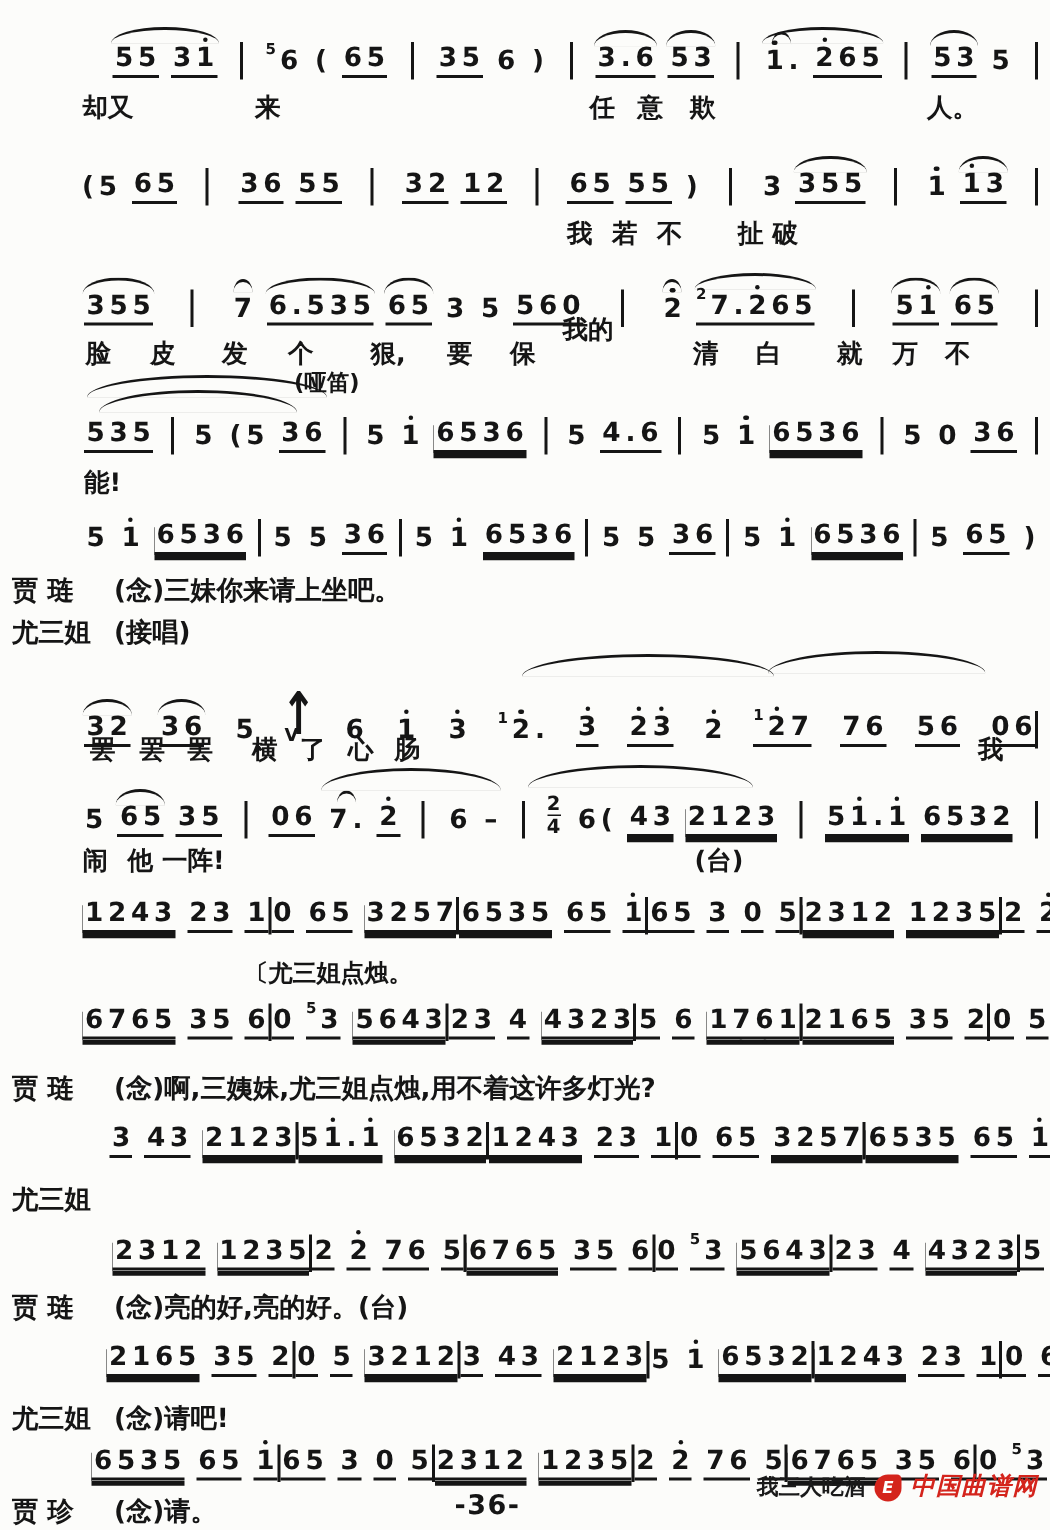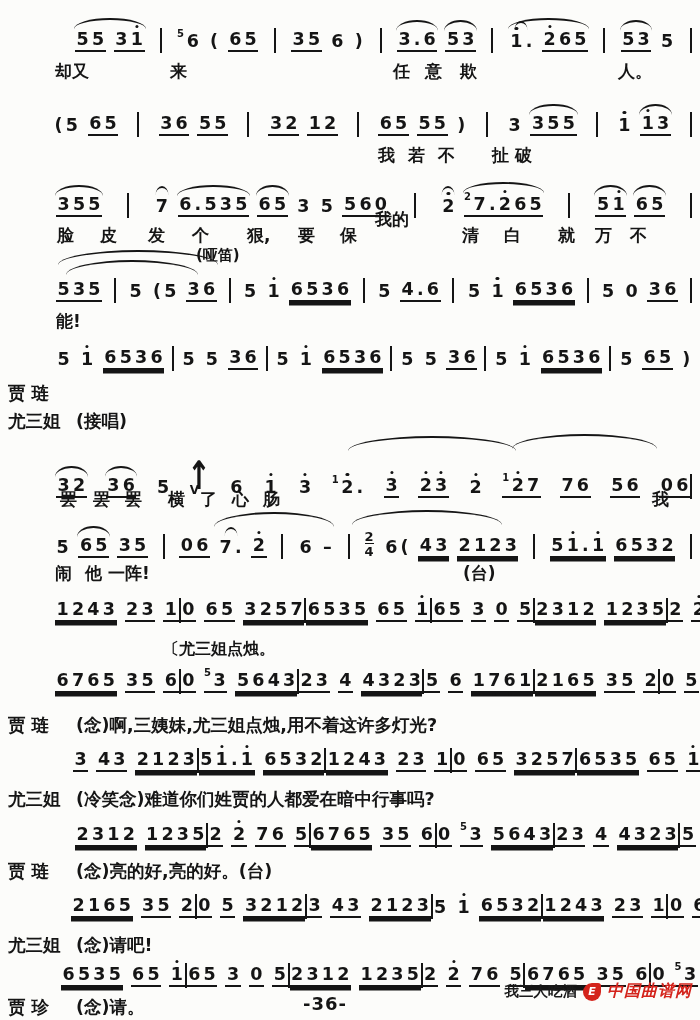--- a/index.html
+++ b/index.html
@@ -1570,32 +1570,32 @@
             <span class="body u1">
               <span class="grace">5</span>
               <span class="d">3</span>
             </span>
           </span>
         </span>
       </div>
     </div>
     <div class="dialog" style="top: 381px;">
       <span class="role">贾 琏</span>
+      <span class="dtext">(念)三妹你来请上坐吧。</span>
     </div>
     <div class="dialog" style="top: 409px;">
       <span class="role">尤三姐</span>
       <span class="dtext">(接唱)</span>
     </div>
     <div class="dialog" style="top: 713px;">
       <span class="role">贾 琏</span>
       <span class="dtext">(念)啊,三姨妹,尤三姐点烛,用不着这许多灯光?</span>
     </div>
     <div class="dialog" style="top: 787px;">
       <span class="role">尤三姐</span>
-      <span class="dtext">(冷笑念)难道你们姓贾的人都爱在暗中行事吗?</span>
     </div>
     <div class="dialog" style="top: 859px;">
       <span class="role">贾 琏</span>
       <span class="dtext">(念)亮的好,亮的好。(台)</span>
     </div>
     <div class="dialog" style="top: 933px;">
       <span class="role">尤三姐</span>
       <span class="dtext">(念)请吧!</span>
     </div>
     <div class="dialog" style="top: 995px;">

